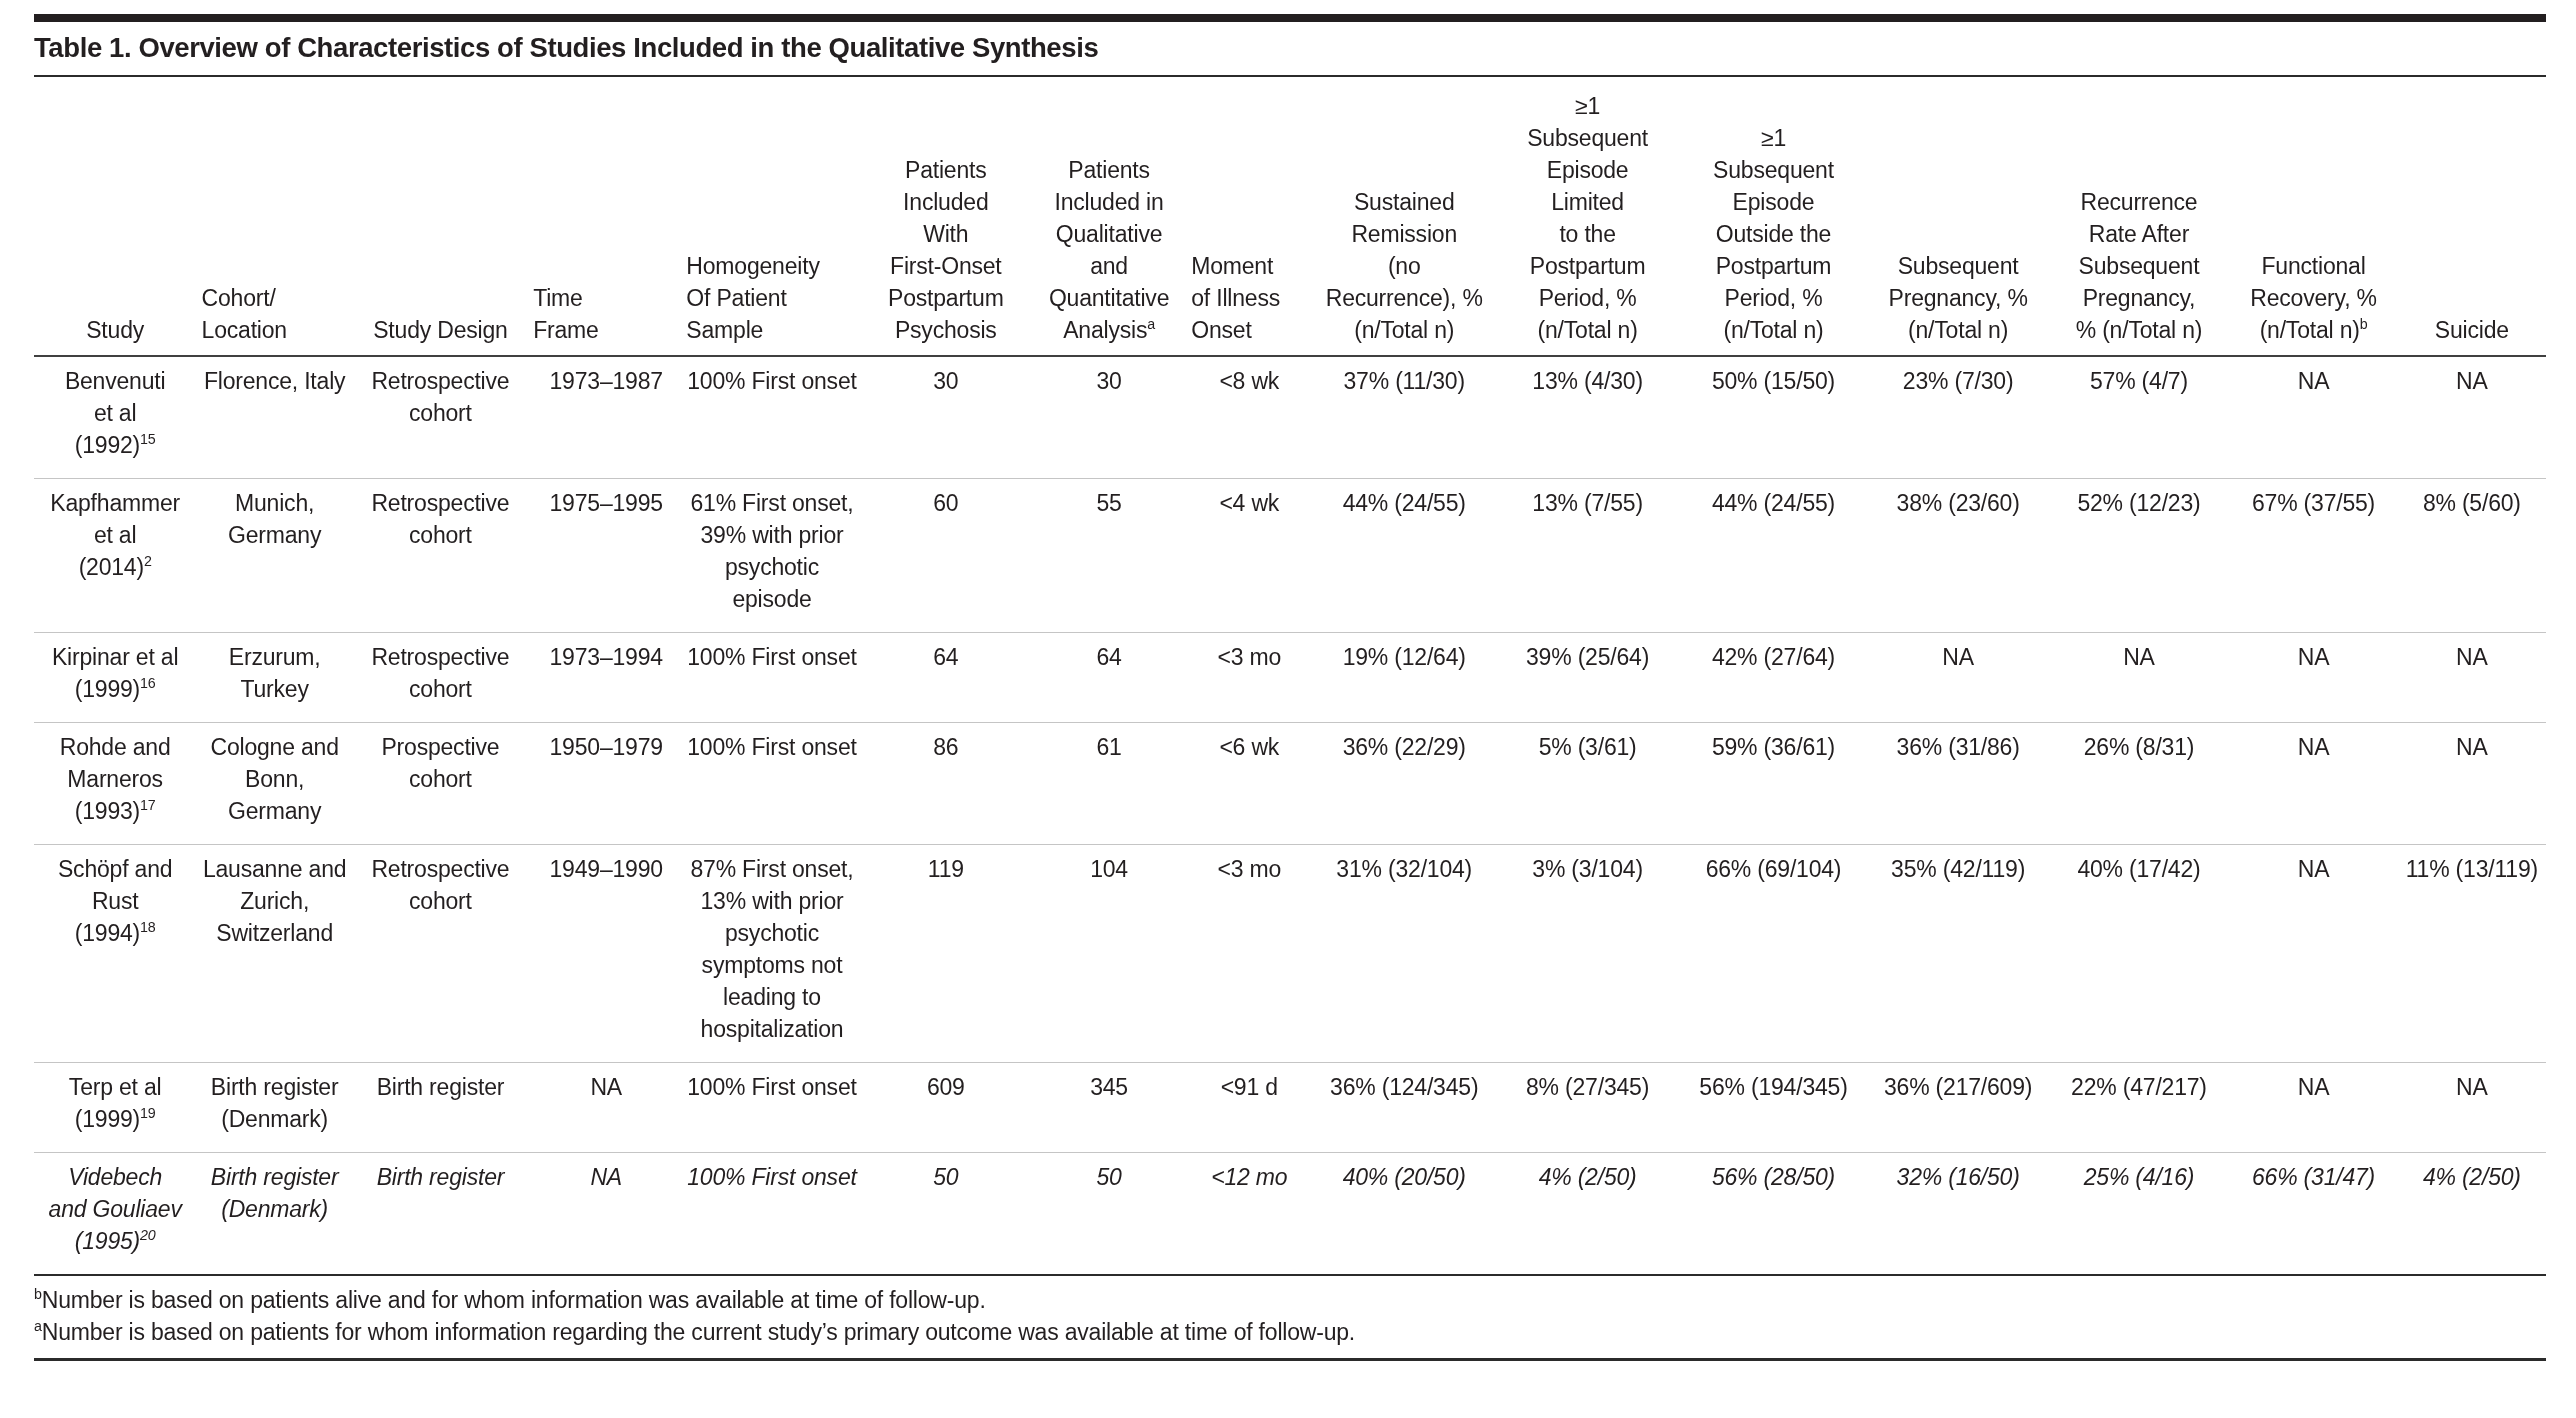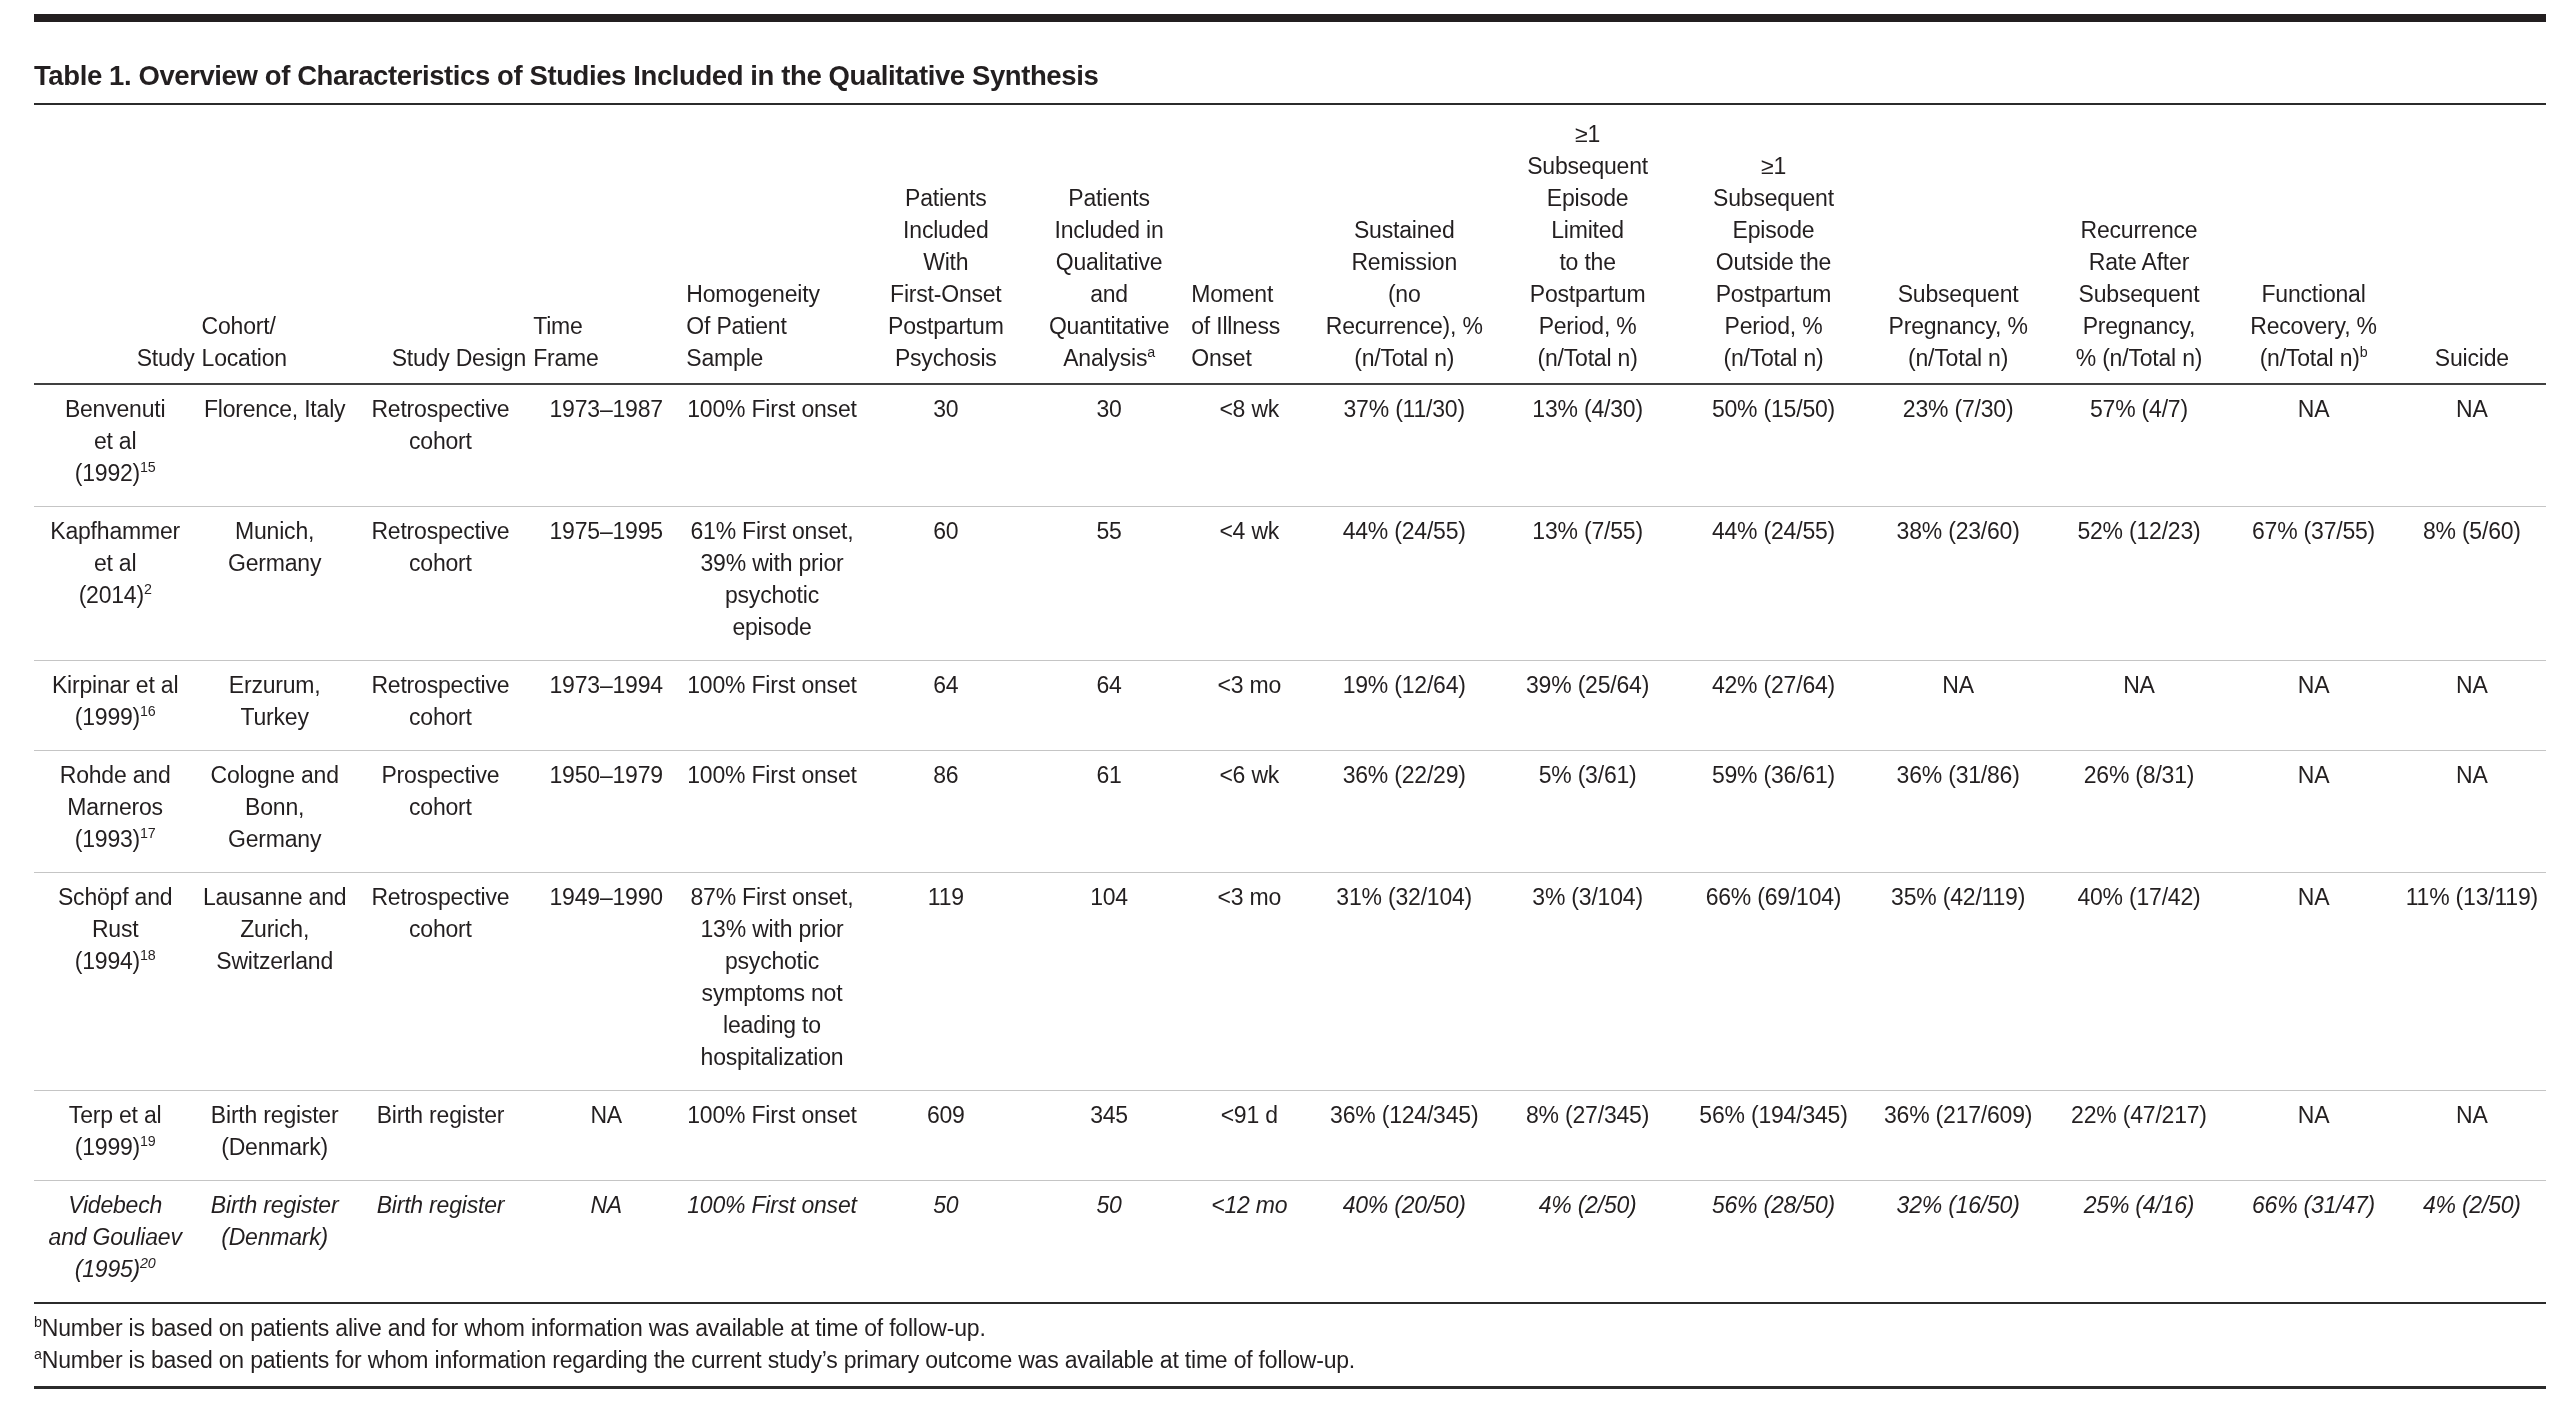--- a/index.html
+++ b/index.html
@@ -11,37 +11,36 @@
     -webkit-font-smoothing: antialiased;
   }
   .page { padding: 14px 30px 0 34px; }
   .top-bar { height: 8px; background: #231f20; }
   .title {
     font-size: 27.5px;
     font-weight: 700;
     letter-spacing: -0.4px;
     padding: 9.8px 0 11.5px 0;
     border-bottom: 2.7px solid #2b2b2b;
-    margin-top: 28px;
   }
   table {
     width: 100%;
     border-collapse: collapse;
     table-layout: fixed;
     font-size: 23px;
     letter-spacing: -0.2px;
   }
   thead th {
     font-weight: normal;
     vertical-align: bottom;
     padding: 12.4px 5.3px 9px;
     line-height: 32px;
     border-bottom: 2.7px solid #404040;
   }
-  th.al-left { text-align: right; padding-left: 1.8px; }
+  th.al-left { text-align: center; padding-left: 1.8px; }
   th.al-left-center { text-align: left; padding-left: 1.8px; }
   th.al-left-center .hdr { display: inline-block; }
   th.al-center { text-align: center; }
   tbody td {
     vertical-align: top;
     padding: 8px 5.3px 17px;
     line-height: 32px;
     border-bottom: 0.9px solid #c5c5c5;
   }
   td.al-left { text-align: center; padding-left: 1.8px; }

